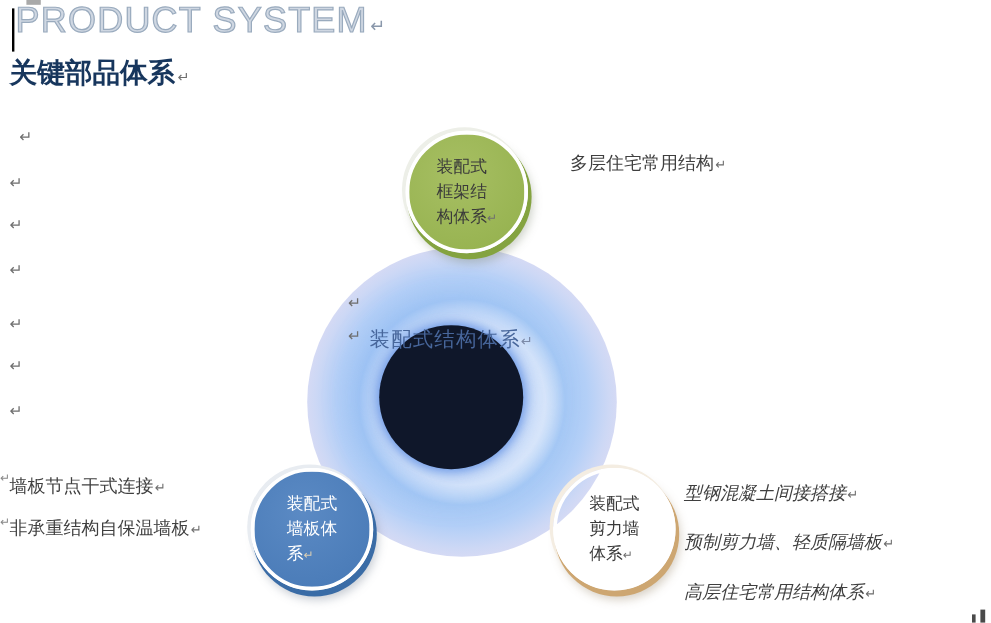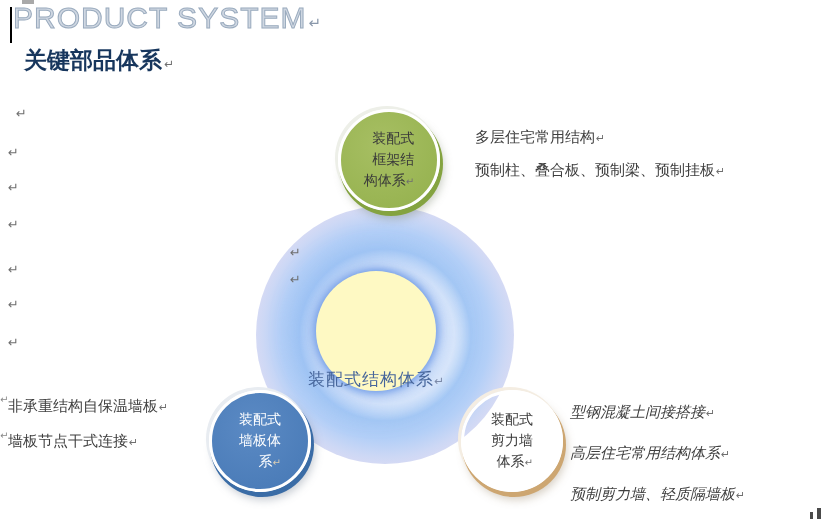--- a/index.html
+++ b/index.html
@@ -5,43 +5,43 @@
   html,body{margin:0;padding:0;}
   body{font-family:"Liberation Sans","DejaVu Sans",sans-serif;}
   .page{position:relative;width:826px;height:519px;background:#ffffff;overflow:hidden;}
 
   
   .caret{position:absolute;left:10px;top:7px;width:2px;height:36px;background:#000;}
   .ruler-frag{position:absolute;left:22px;top:0;width:12px;height:4px;background:#a9a9a9;}
   .eyebrow{position:absolute;left:13px;top:1px;font-size:30px;letter-spacing:1px;
            color:#cfd7e2;-webkit-text-stroke:1px #9aabbe;white-space:nowrap;}
   .eyebrow .pmark{-webkit-text-stroke:0;color:#8a98ab;font-size:15px;margin-left:2px;}
-  .cn-title{position:absolute;left:8px;top:45px;font-size:23px;font-weight:bold;color:#17365d;white-space:nowrap;margin-left:16px;}
+  .cn-title{position:absolute;left:8px;top:45px;font-size:23px;font-weight:bold;color:#17365d;white-space:nowrap;}
   .cn-title .pmark{font-weight:normal;font-size:12px;color:#6f6f6f;margin-left:2px;}
 
   
   .pmark{color:#6f6f6f;}
   .margin-mark{position:absolute;font-size:13px;color:#6f6f6f;line-height:1;}
   .tiny-mark{position:absolute;font-size:10px;color:#888;line-height:1;}
 
   
   .ring{position:absolute;left:256px;top:206px;width:258px;height:258px;border-radius:50%;
     background:radial-gradient(circle,
       #ffffff 0%, #eaf2fd 38%, #a6c9f5 47%, #b3cff7 57%,
       #cdd8f5 67%, #dfdcf3 76%, #ece3f4 84%, #f6eef9 91%,
       rgba(255,255,255,0) 98%);}
   .center-circle{position:absolute;left:316px;top:271px;width:120px;height:120px;border-radius:50%;
-    background:#fef9c3;display:flex;align-items:flex-end;justify-content:center;
+    background:#0f172a;display:flex;align-items:flex-start;justify-content:center;
     box-shadow:0 0 9px 2px rgba(88,138,224,0.85), 0 0 30px 16px rgba(125,168,240,0.45);}
   .center-label{font-size:17px;letter-spacing:1px;color:#47669b;white-space:nowrap;}
   .center-label .pmark{font-size:12px;color:#7c8aa8;letter-spacing:0;}
 
   
   .node{position:absolute;width:96px;height:96px;border-radius:50%;border:3px solid #ffffff;
-        display:flex;align-items:center;justify-content:center;text-align:right;}
+        display:flex;align-items:center;justify-content:center;text-align:left;}
   .node .lbl{font-size:14px;line-height:21px;}
   .node .pmark{font-size:10px;}
   .node-green{left:338px;top:109px;background:radial-gradient(circle at 42% 35%, #a7bf63, #93b04c);
     box-shadow:2px 4px 0 1px #84a340, -2px -2px 0 1px #edefe8, 4px 8px 8px rgba(110,120,95,0.35);}
   .node-green .lbl{color:#3a3a3a;}
   .node-blue{left:209px;top:390px;background:radial-gradient(circle at 42% 35%, #5b8ac4, #4678b5);
     box-shadow:2px 4px 0 1px #3a6ca6, -2px -2px 0 1px #e8ecf1, 4px 8px 8px rgba(95,110,130,0.35);}
   .node-blue .lbl{color:#ffffff;}
   .node-blue .pmark{color:#d9cdb4;}
   .node-orange{left:461px;top:390px;background:radial-gradient(circle at 42% 35%, #f09a4e, #ea8432;);
@@ -108,33 +108,32 @@
   <div class="node node-orange">
     <div class="lbl">
       <span>装配式</span><br>
       <span>剪力墙</span><br>
       <span>体系</span><span class="pmark">↵</span>
     </div>
   </div>
 
   <div class="ann ann-frame">
     <span class="line"><span>多层住宅常用结构</span><span class="pmark">↵</span></span>
-    <span class="line"><span>预制柱、叠合板、预制梁、预制挂板</span><span class="pmark">↵</span></span>
   </div>
 
   <span class="tiny-mark" style="left:0;top:395px">↵</span>
   <span class="tiny-mark" style="left:0;top:431px">↵</span>
 
   <div class="ann ann-wall">
+    <span class="line"><span>墙板节点干式连接</span><span class="pmark">↵</span></span>
     <span class="line"><span>非承重结构自保温墙板</span><span class="pmark">↵</span></span>
-    <span class="line"><span>墙板节点干式连接</span><span class="pmark">↵</span></span>
   </div>
 
   <div class="ann ann-shear">
     <span class="line"><span>型钢混凝土间接搭接</span><span class="pmark">↵</span></span>
+    <span class="line"><span>预制剪力墙、轻质隔墙板</span><span class="pmark">↵</span></span>
     <span class="line"><span>高层住宅常用结构体系</span><span class="pmark">↵</span></span>
-    <span class="line"><span>预制剪力墙、轻质隔墙板</span><span class="pmark">↵</span></span>
   </div>
 
   <div class="frag-a"></div>
   <div class="frag-b"></div>
 
 </div>
 
 </body></html>

